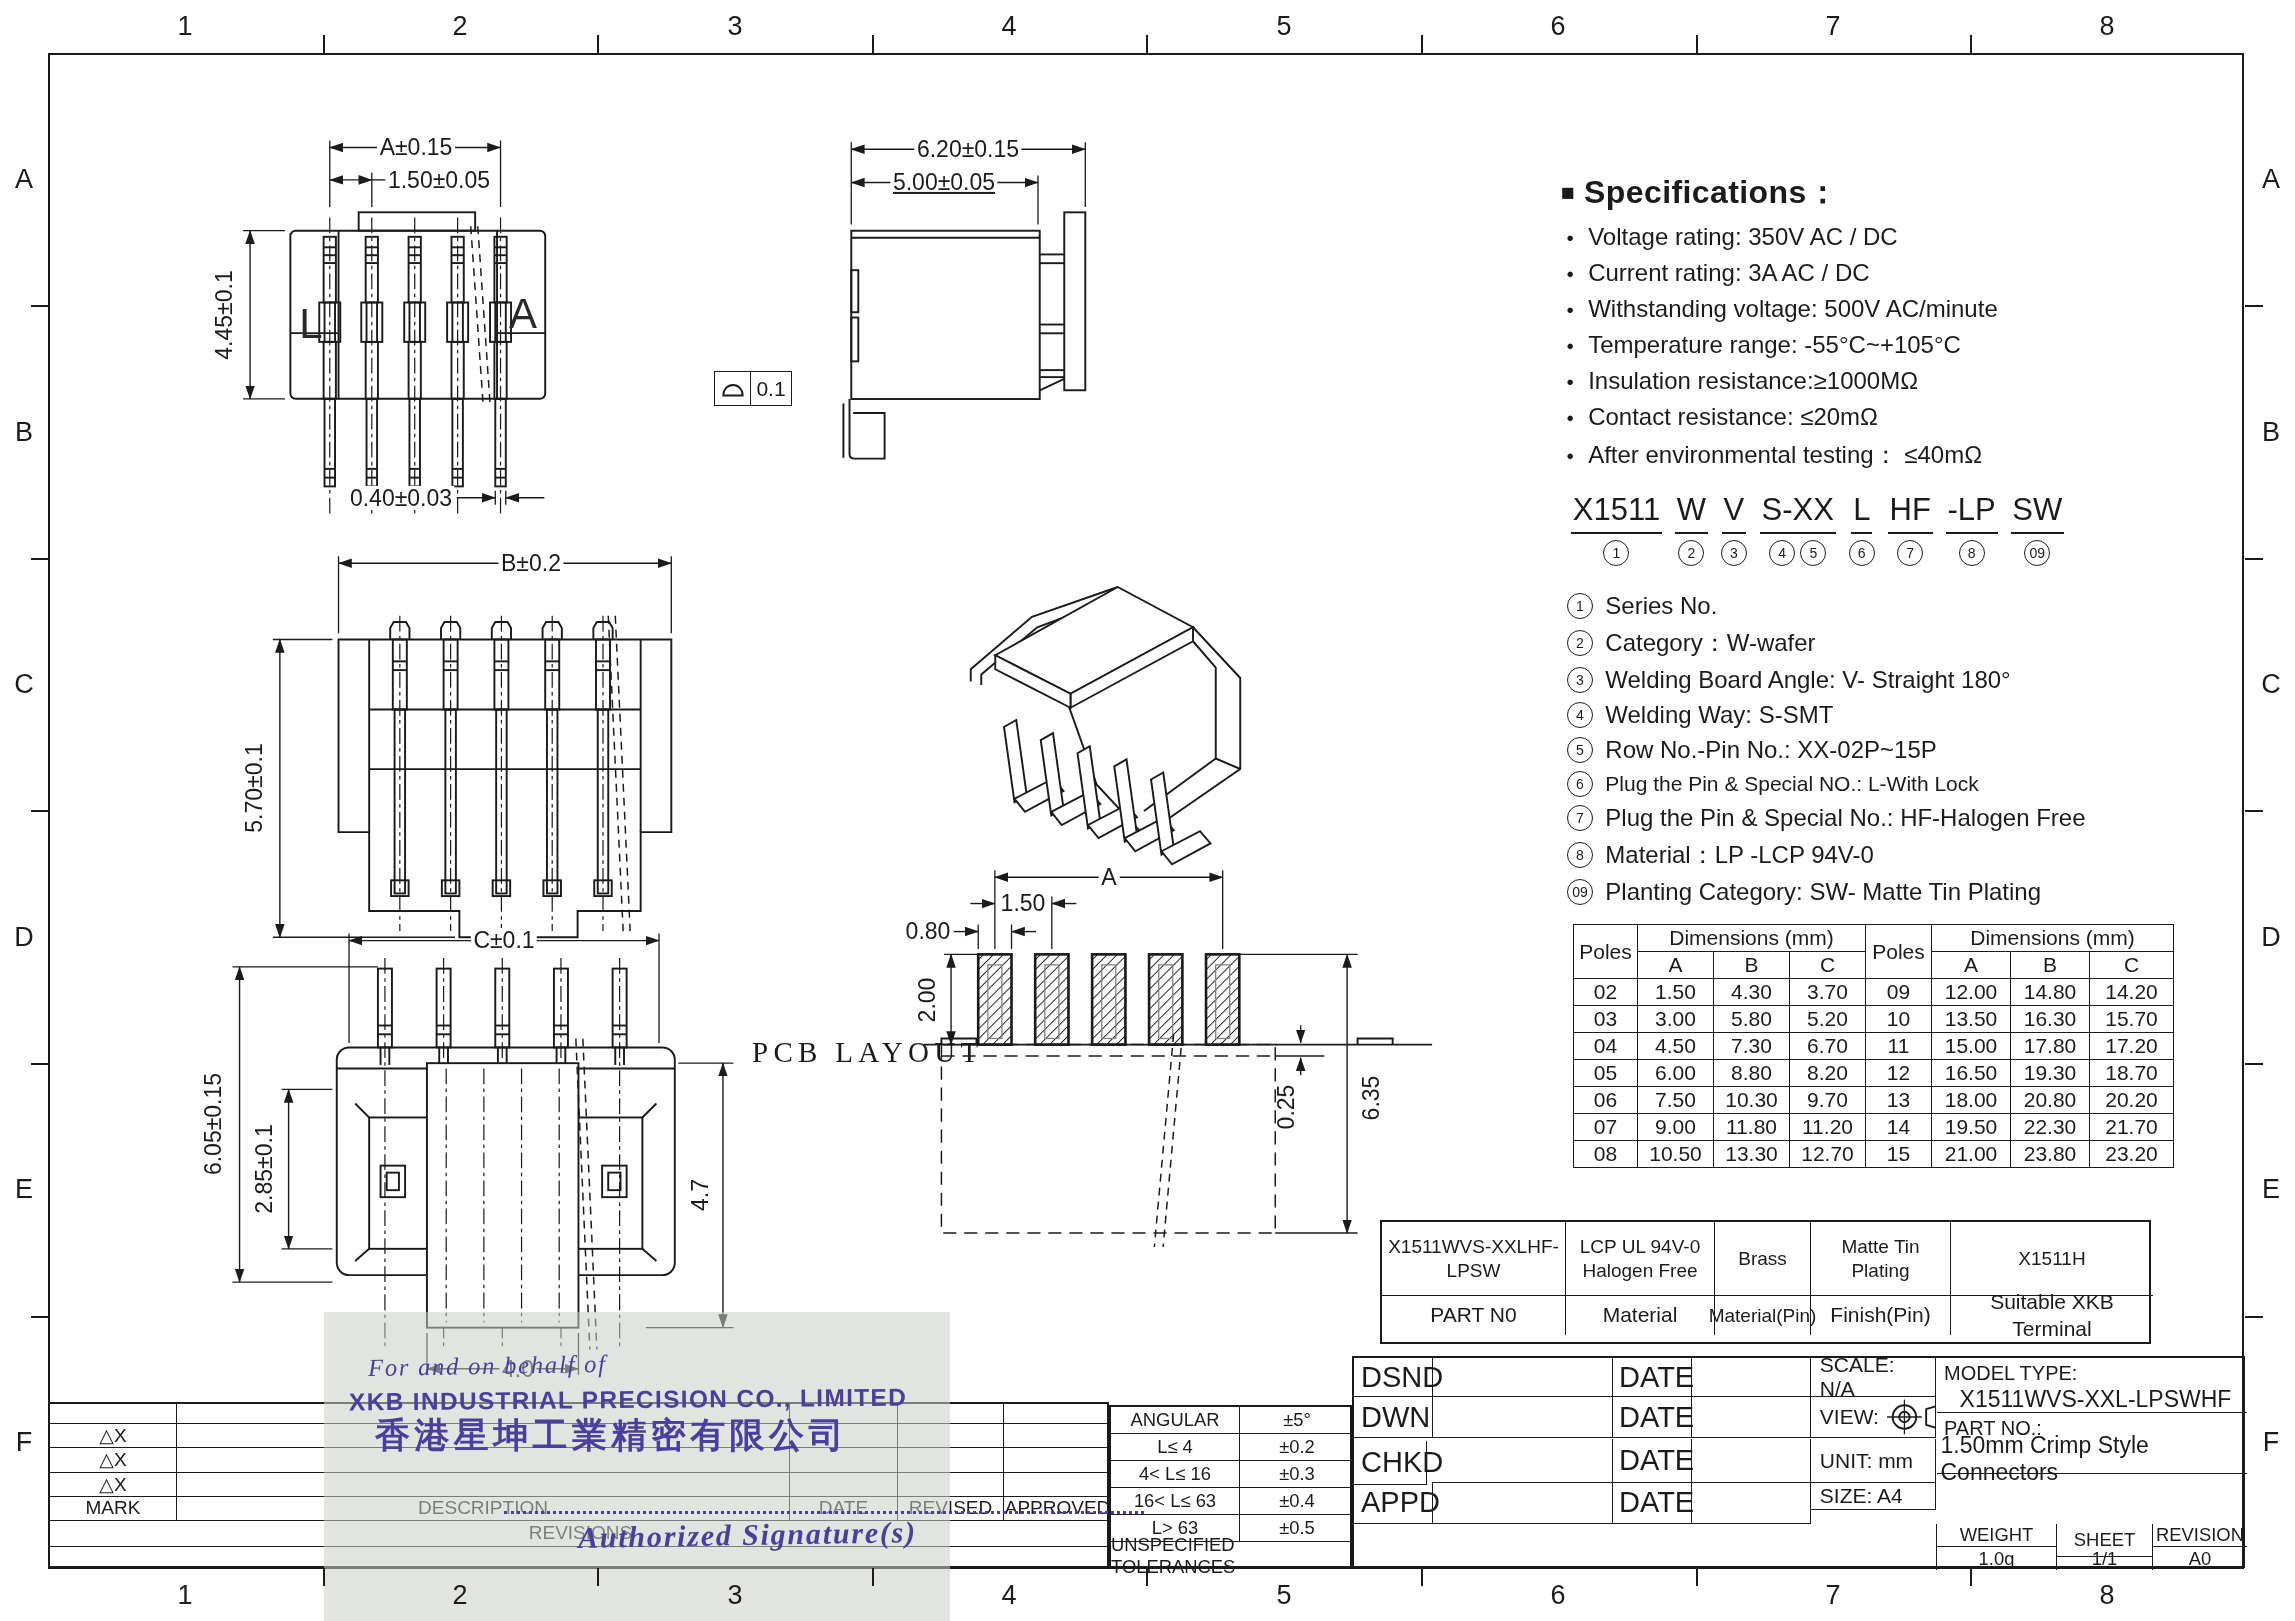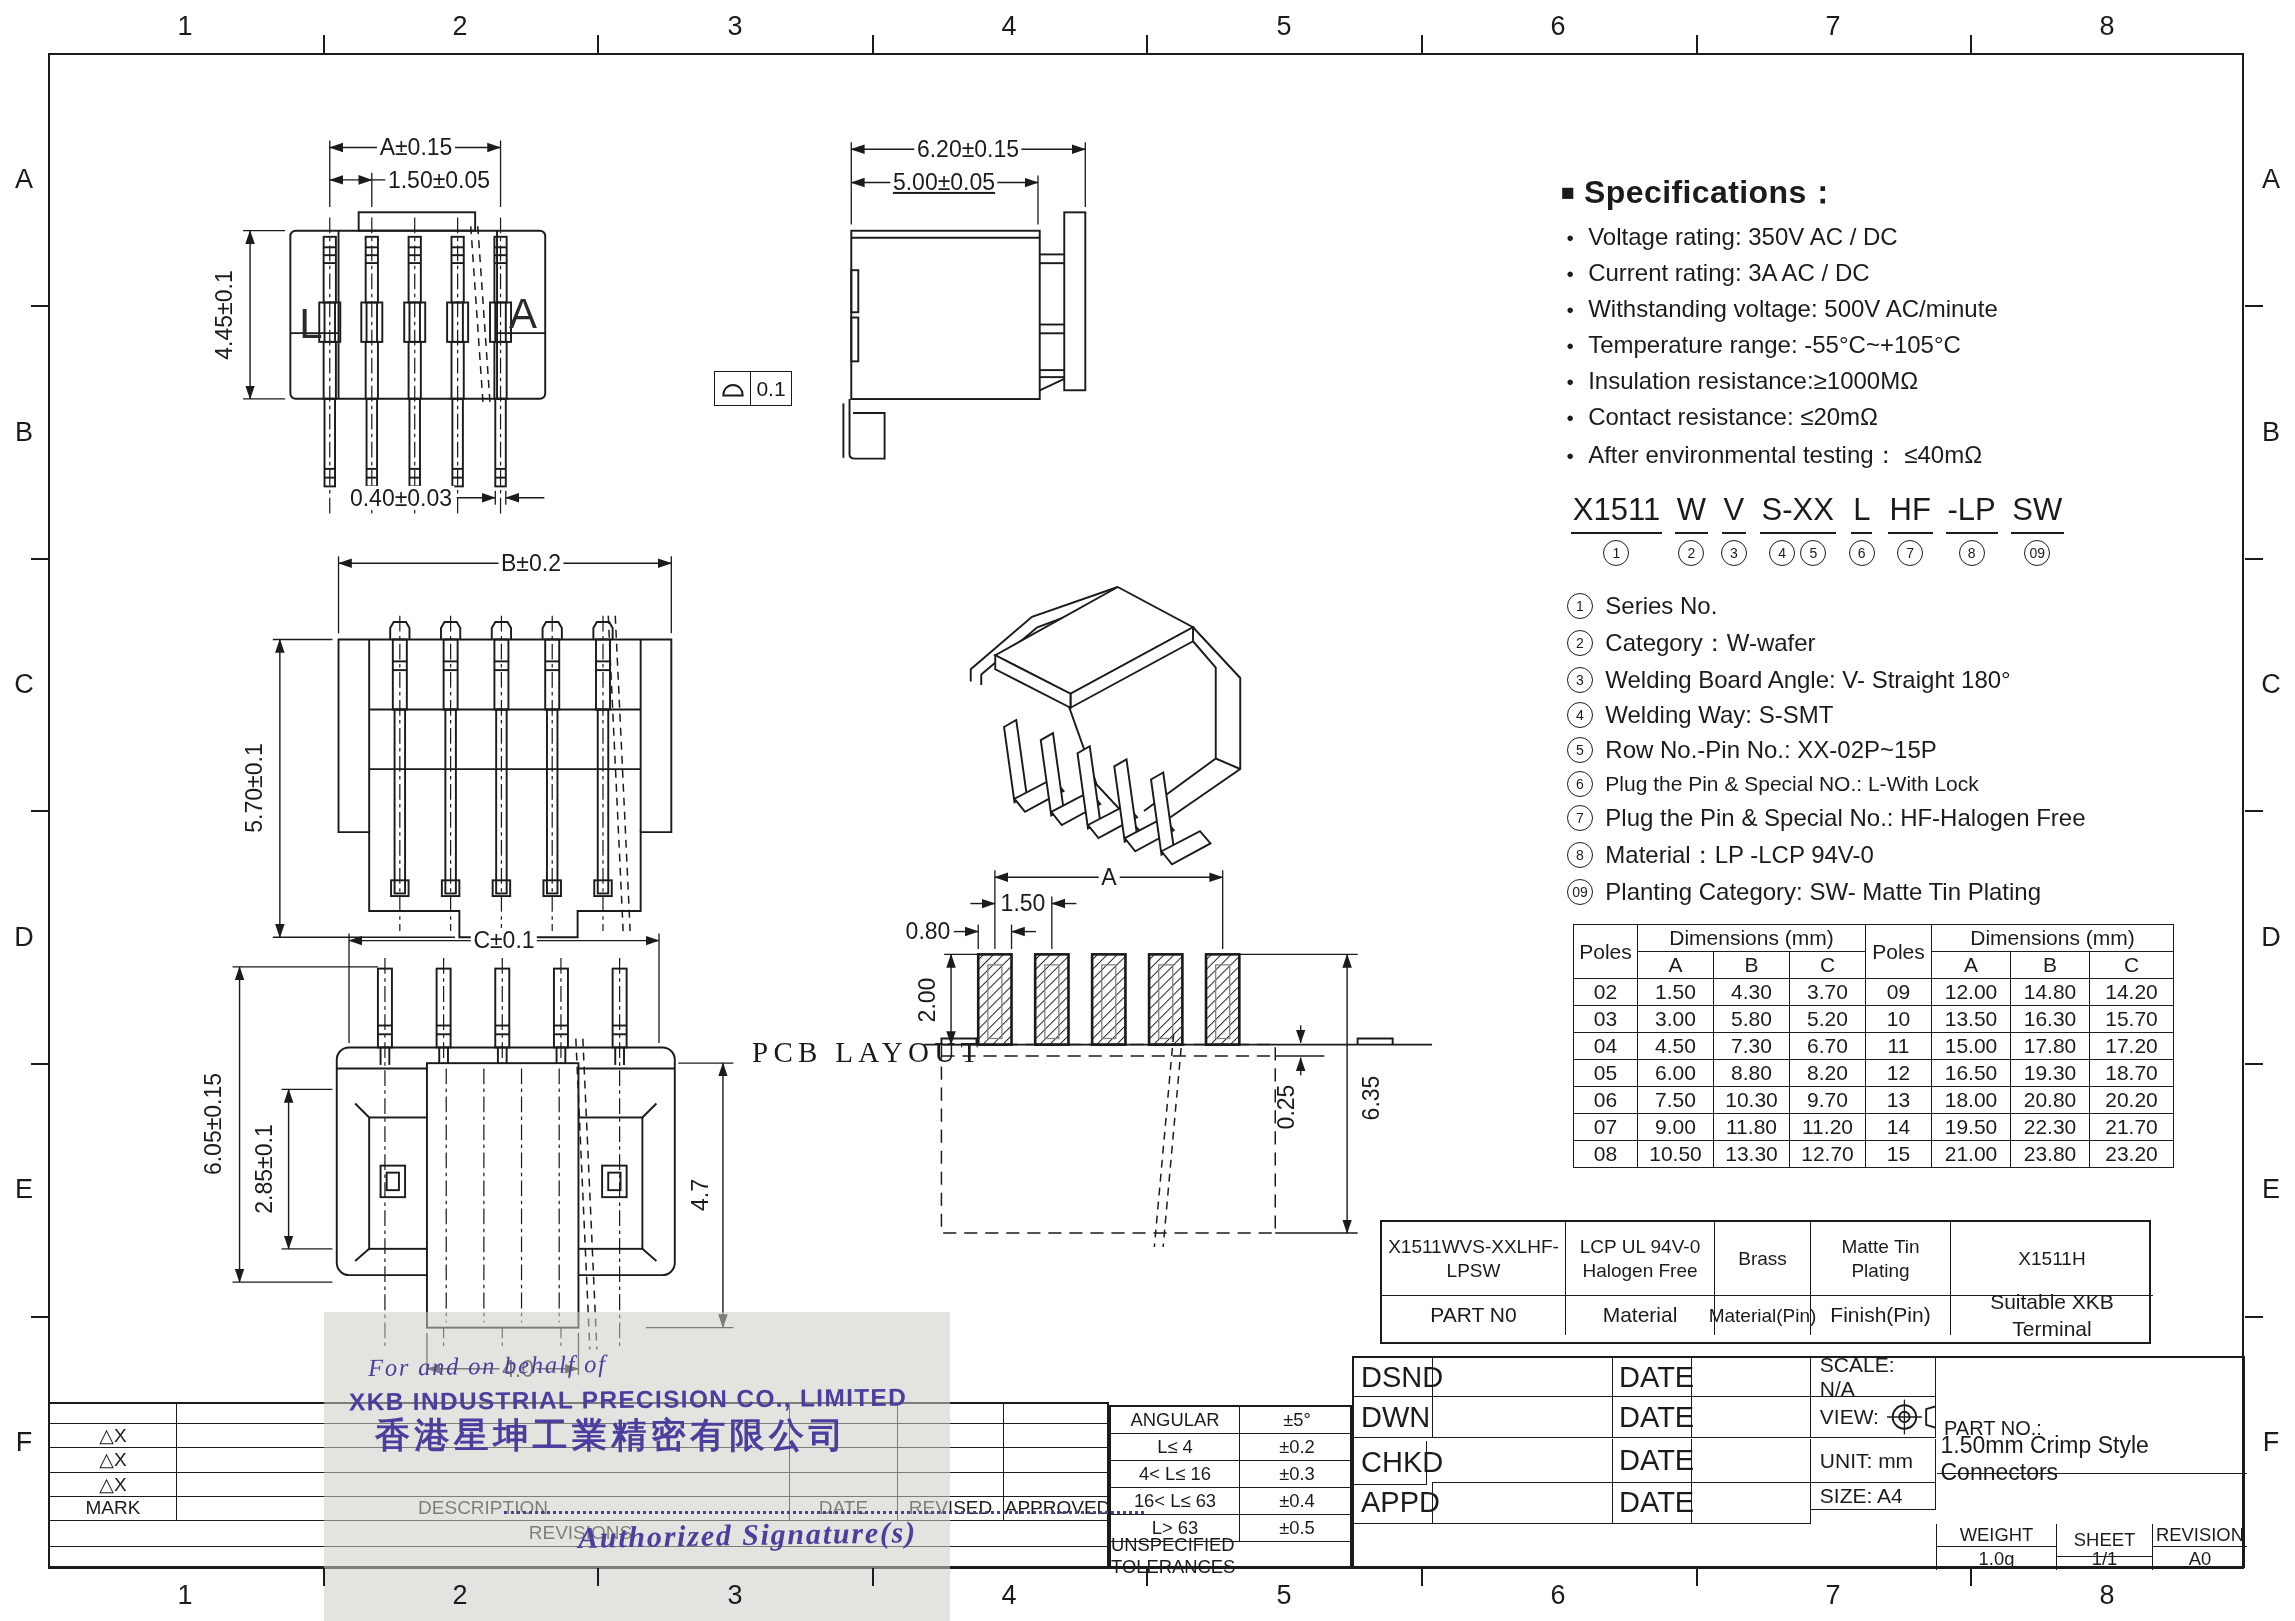--- a/index.html
+++ b/index.html
@@ -725,20 +725,24 @@
   <div class="cell mid" style="left:457px;top:81px;width:125px;height:44px;">UNIT:  mm</div>
 
   <div class="cell lbl" style="left:0;top:124px;width:79px;height:42px;">APPD</div>
   <div class="cell" style="left:79px;top:124px;width:180px;height:42px;"></div>
   <div class="cell lbl" style="left:258px;top:124px;width:80px;height:42px;">DATE</div>
   <div class="cell" style="left:338px;top:124px;width:119px;height:42px;"></div>
   <div class="cell mid" style="left:457px;top:124px;width:125px;height:28px;">SIZE:  A4</div>
 
   <div class="cell" style="left:0;top:166px;width:583px;height:46px;border-bottom:none;"></div>
 
+  <div class="cell rt-lab" style="left:583px;top:0;width:310px;height:55px;border-right:none;flex-direction:column;align-items:flex-start;justify-content:flex-start;">
+    <span>MODEL TYPE:</span>
+    <span style="font-size:23px;align-self:center;margin-top:1.8px;">X1511WVS-XXL-LPSWHF</span>
+  </div>
   <div class="cell rt-lab" style="left:583px;top:55px;width:310px;height:31px;border-right:none;border-bottom:none;">PART NO.:</div>
   <div class="cell" style="left:583px;top:86px;width:310px;height:30px;border-right:none;justify-content:flex-start;font-size:23px;padding-left:3.5px;">1.50mm Crimp Style Connectors</div>
   <div class="cell" style="left:583px;top:166px;width:120px;height:23px;justify-content:center;font-size:18.4px;">WEIGHT</div>
   <div class="cell" style="left:703px;top:166px;width:96px;height:33px;justify-content:center;font-size:18.4px;">SHEET</div>
   <div class="cell" style="left:799px;top:166px;width:94px;height:23px;border-right:none;justify-content:center;font-size:18.4px;">REVISION</div>
   <div class="cell" style="left:583px;top:189px;width:120px;height:23px;border-bottom:none;justify-content:center;font-size:18.4px;">1.0g</div>
   <div class="cell" style="left:703px;top:189px;width:96px;height:23px;border-bottom:none;justify-content:center;font-size:18.4px;">1/1</div>
   <div class="cell" style="left:799px;top:189px;width:94px;height:23px;border:none;justify-content:center;font-size:18.4px;">A0</div>
 </div>
 

